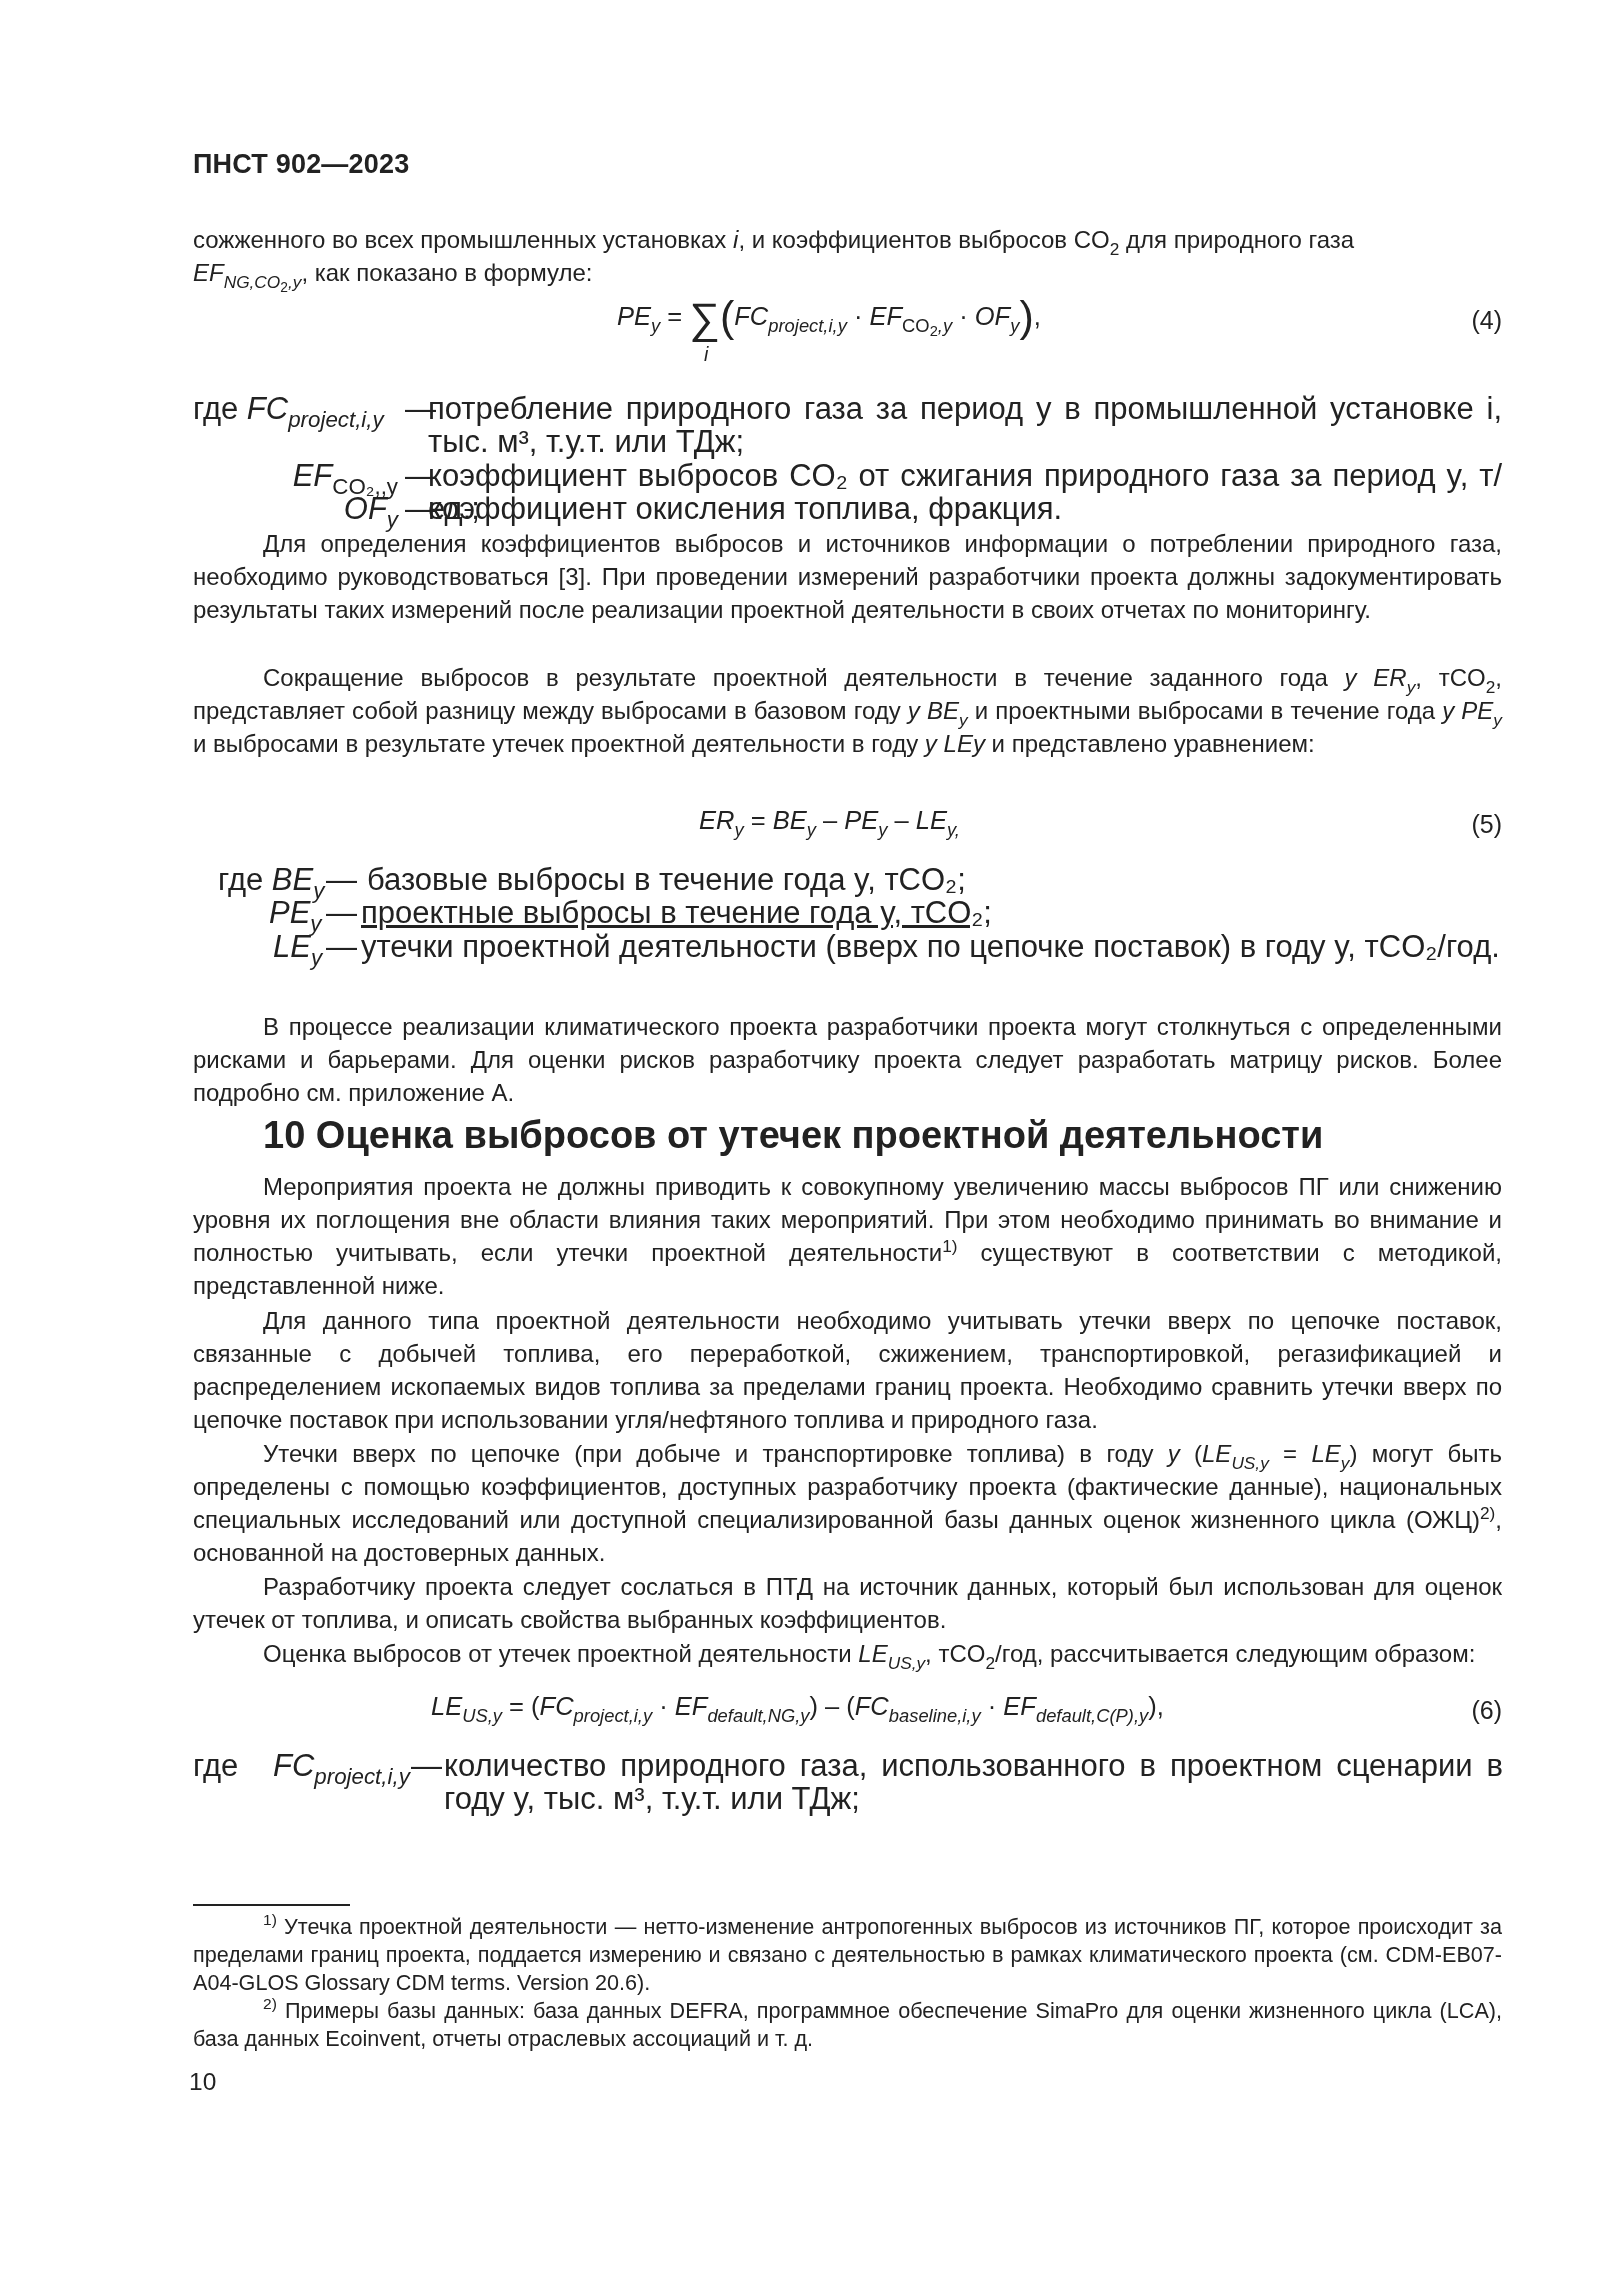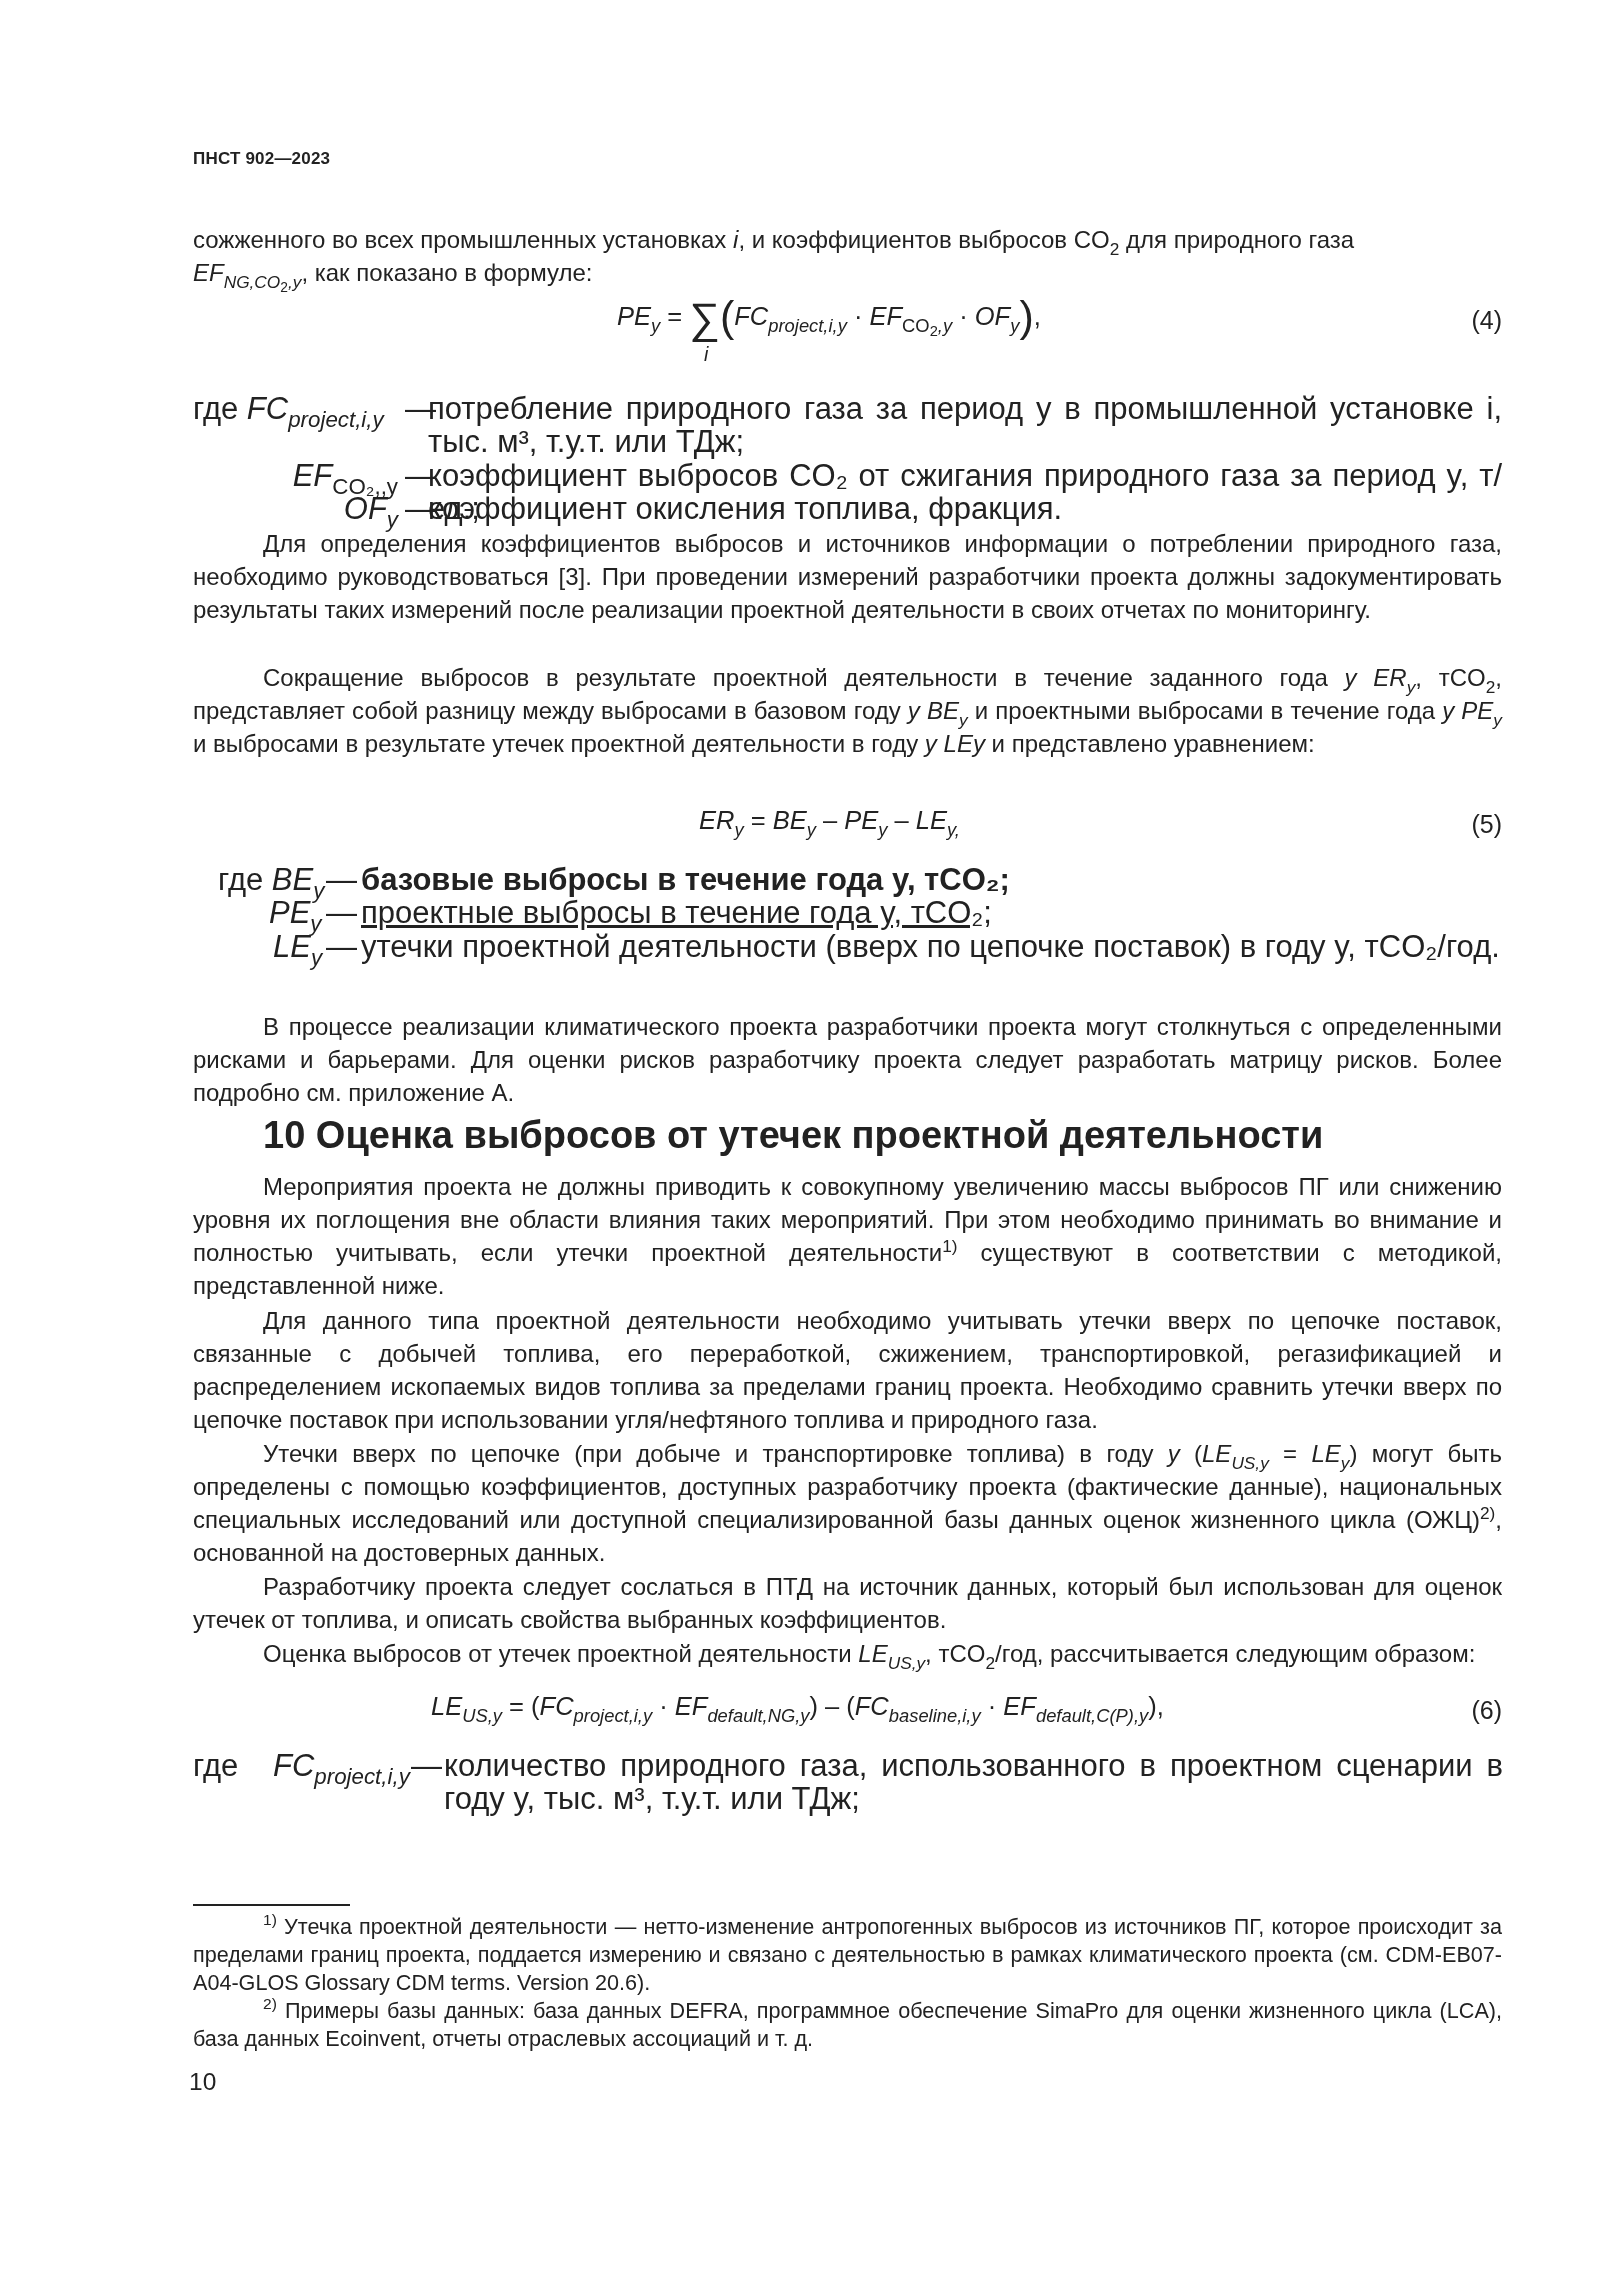--- a/index.html
+++ b/index.html
@@ -1,20 +1,20 @@
 <!DOCTYPE html>
 <html><head>
 <meta charset="utf-8">
 <style>
   html, body { margin: 0; padding: 0; background: #ffffff; }
   body { width: 1621px; height: 2293px; position: relative; overflow: hidden; color: #222222;
          font-family: "Liberation Sans", "DejaVu Sans", sans-serif; }
   .page { position: absolute; left: 0; top: 0; width: 1621px; height: 2293px; }
   .col { position: absolute; left: 193px; width: 1309px; }
-  .hdr { position: absolute; left: 193px; top: 149px; font-weight: bold; font-size: 17px; letter-spacing: 0.2px; }
+  .hdr { position: absolute; left: 193px; top: 149px; font-weight: bold; font-size: 27px; letter-spacing: 0.2px; }
   .p { font-size: 24px; line-height: 33px; text-align: justify; margin: 0; }
   .ind { text-indent: 70px; }
   i, .it { font-style: italic; }
   sub { font-size: 0.72em; vertical-align: -0.38em; line-height: 0; }
   sup { font-size: 0.72em; vertical-align: 0.55em; line-height: 0; }
   sub sub { font-size: 0.8em; vertical-align: -0.3em; }
   .eq { position: absolute; font-size: 25.5px; white-space: nowrap; }
   .eqnum { position: absolute; right: 119px; font-size: 25px; }
   .def { position: absolute; font-size: 31px; line-height: 33px; }
   .def .dash { position: absolute; left: 212px; }
@@ -73,21 +73,21 @@
 
   <div class="eq" style="left:699px; top:806px;">
     <i>ER</i><sub><i>y</i></sub><span> = </span><i>BE</i><sub><i>y</i></sub><span> –  </span><i>PE</i><sub><i>y</i></sub><span> –  </span><i>LE</i><sub><i>y,</i></sub>
   </div>
   <div class="eqnum" style="top:810px;">(5)</div>
 
   <div class="def col" style="top:863px; height:102px;margin-left:25px;">
     <div style="position:absolute; top:0; left:0; width:1309px; height:33px;">
       <span style="position:absolute; left:0; white-space:nowrap;"><span>где </span><i>BE</i><sub><i>y</i></sub></span>
       <span style="position:absolute; left:108px;">—</span>
-      <span style="position:absolute; left:143px;font-weight:bold;">базовые выбросы в течение года y, тCO₂;</span>
+      <span style="position:absolute; left:149px;">базовые выбросы в течение года y, тCO₂;</span>
     </div>
     <div style="position:absolute; top:33px; left:0; width:1309px; height:33px;">
       <span style="position:absolute; left:51px; white-space:nowrap;"><i>PE</i><sub><i>y</i></sub></span>
       <span style="position:absolute; left:108px;">—</span>
       <span style="position:absolute; left:143px;text-decoration:underline;">проектные выбросы в течение года y, тCO₂;</span>
     </div>
     <div style="position:absolute; top:67px; left:0; width:1309px; height:33px;">
       <span style="position:absolute; left:55px; white-space:nowrap;"><i>LE</i><sub><i>y</i></sub></span>
       <span style="position:absolute; left:108px;">—</span>
       <span style="position:absolute; left:143px;">утечки проектной деятельности (вверх по цепочке поставок) в году y, тCO₂/год.</span>

